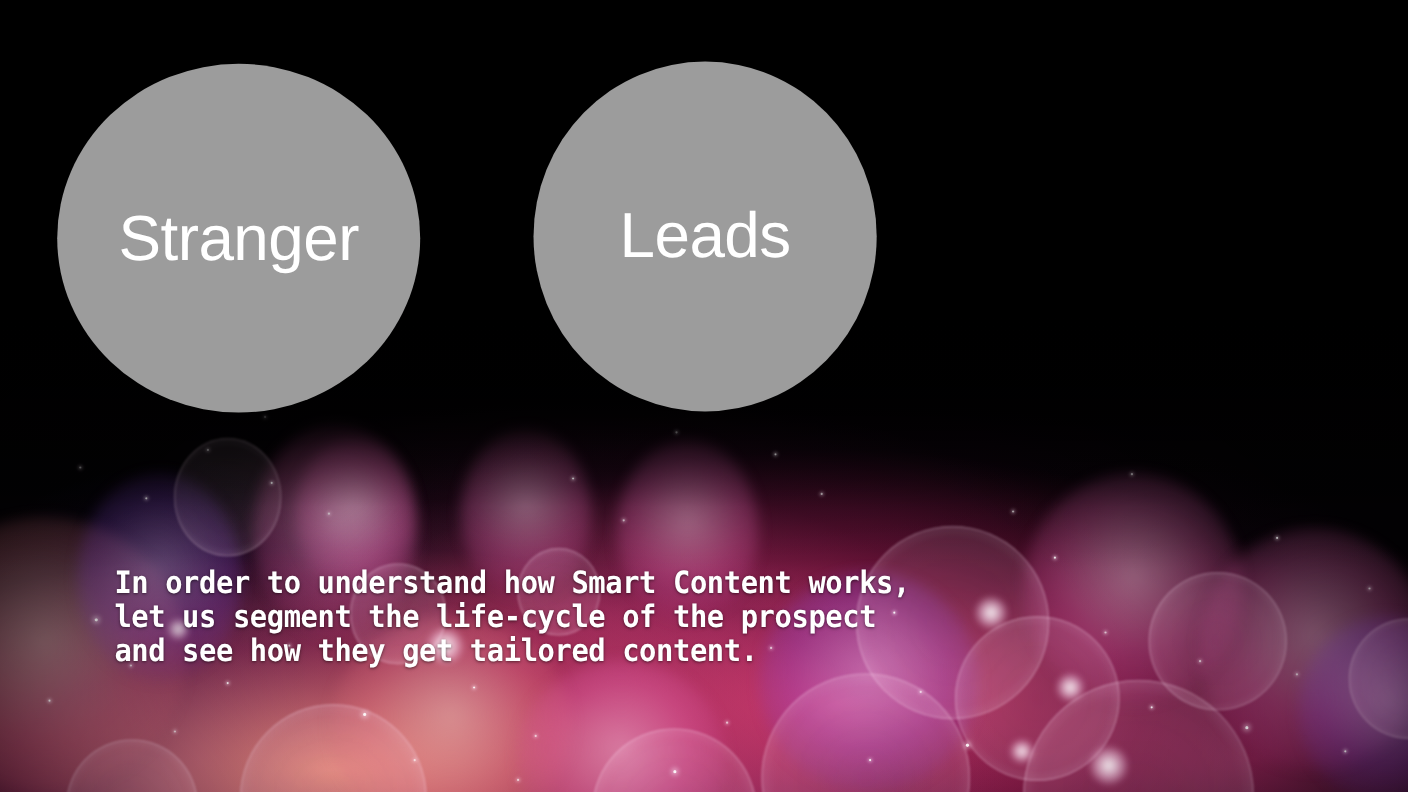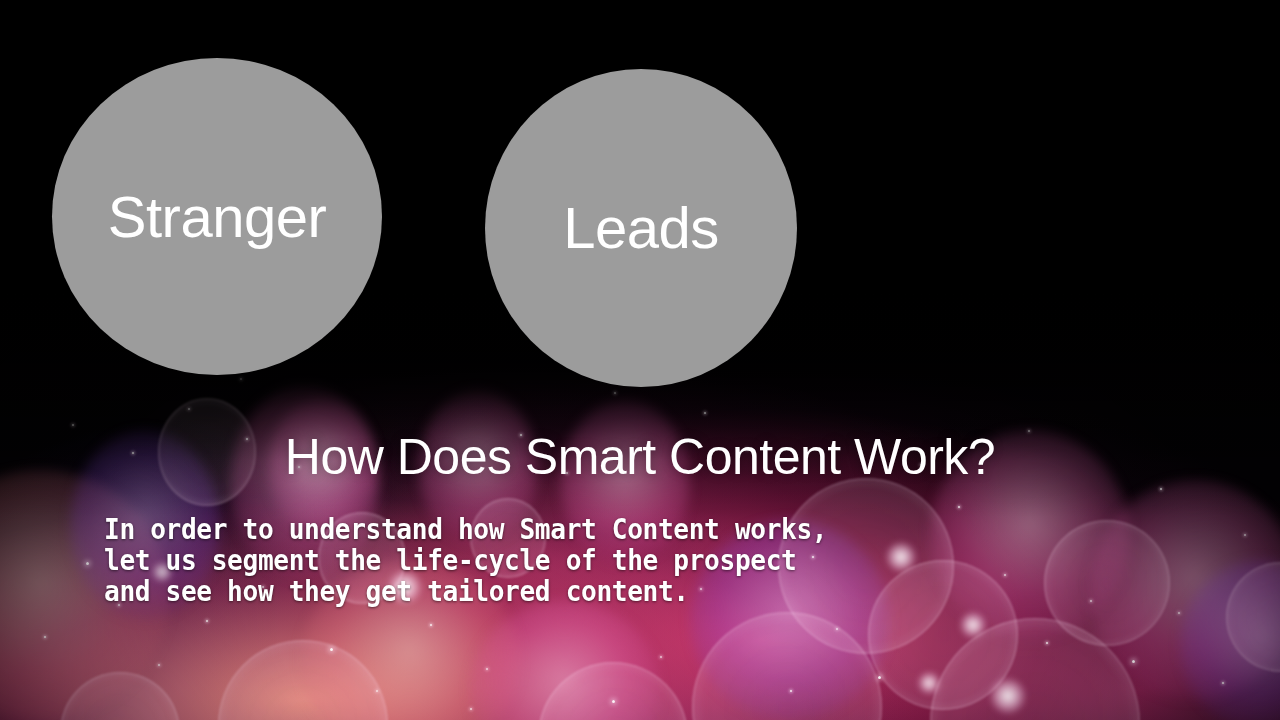--- a/index.html
+++ b/index.html
@@ -132,21 +132,21 @@
   .node-label {
     color: #ffffff;
     font-family: "Liberation Sans", sans-serif;
     font-size: 58px;
     font-weight: 400;
     letter-spacing: -0.5px;
     line-height: 1;
     white-space: nowrap;
   }
   #node-0 { left: 52px;  top: 58px; width: 330px; height: 317px; }
-  #node-1 { left: 485px; top: 69px; width: 312px; height: 318px; }
+  #node-1 { left: 485px; top: 56px; width: 312px; height: 318px; }
   #node-2 { left: 888px; top: 52px; width: 326px; height: 324px; }
 
   
   .headline {
     position: absolute;
     left: 0; right: 0;
     top: 432px;
     text-align: center;
     color: #ffffff;
     font-family: "Liberation Sans", sans-serif;
@@ -266,21 +266,20 @@
 
   <div class="circles">
     <div class="node" id="node-0">
       <span class="node-label">Stranger</span>
     </div>
     <div class="node" id="node-1">
       <span class="node-label">Leads</span>
     </div>
   </div>
 
-  <div class="headline">How Does Smart Content Work?</div>
 
   <div class="body-copy">
     <span class="line">In order to understand how Smart Content works,</span>
     <span class="line">let us segment the life-cycle of the prospect</span>
     <span class="line">and see how they get tailored content.</span>
   </div>
 
 </div>
 
 </body></html>

